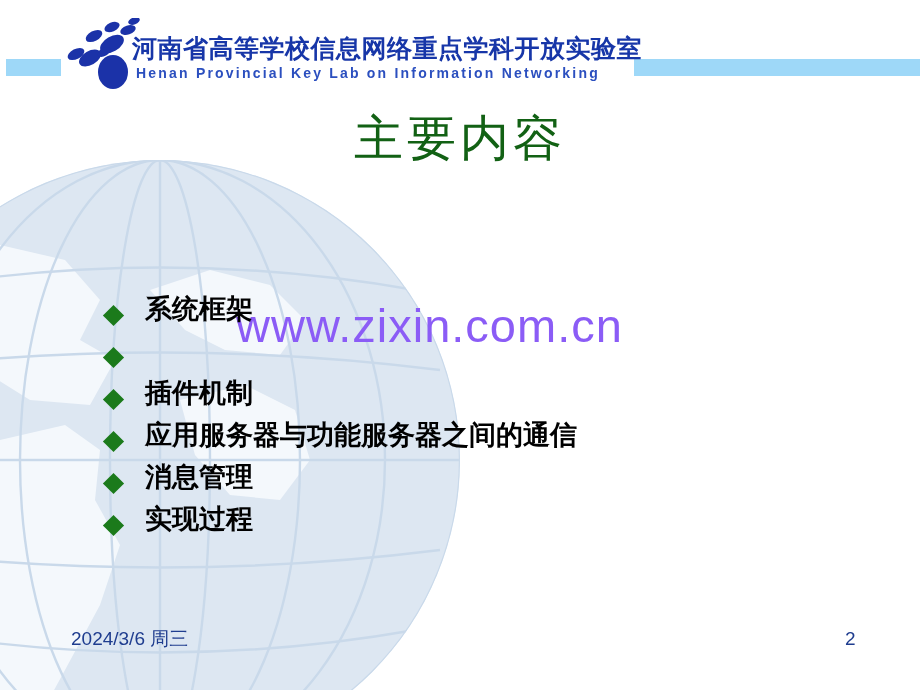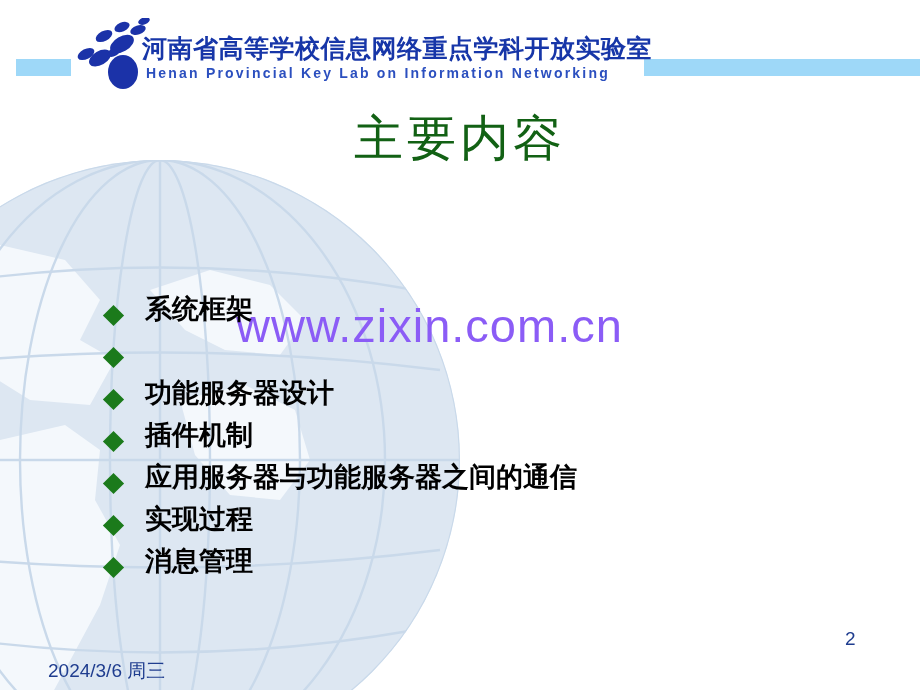--- a/index.html
+++ b/index.html
@@ -25,21 +25,21 @@
     width: 620px;
     height: 620px;
     pointer-events: none;
     z-index: 0;
   }
   .globe-layer svg { display: block; width: 100%; height: 100%; }
 
   
   .header {
     position: absolute;
-    left: 16px; top: 0;
+    left: 6px; top: 0;
     width: 796px;
     height: 100px;
     z-index: 3;
   }
   .rule-left {
     position: absolute;
     left: 0px;
     top: 59px;
     width: 55px;
     height: 17px;
@@ -145,29 +145,28 @@
     font-size: 27px;
     font-weight: bold;
     color: #000000;
     white-space: nowrap;
     line-height: 1;
   }
 
   
   .footer-date {
     position: absolute;
-    left: 48px;
+    left: 71px;
     top: 629px;
     font-family: "Liberation Sans", "DejaVu Sans", sans-serif;
     font-size: 19px;
     color: #1f3d8f;
     white-space: nowrap;
     z-index: 5;
     line-height: 1;
-    margin-top: 32px;
   }
   .footer-page {
     position: absolute;
     left: 845px;
     top: 629px;
     font-family: "Liberation Sans", "DejaVu Sans", sans-serif;
     font-size: 19px;
     color: #1f3d8f;
     z-index: 5;
     line-height: 1;
@@ -246,36 +245,32 @@
   <div class="bullets">
     <div class="bullet-row">
       <span class="diamond"></span>
       <span class="bullet-text">系统框架</span>
     </div>
     <div class="bullet-row">
       <span class="diamond"></span>
     </div>
     <div class="bullet-row">
       <span class="diamond"></span>
-      <span class="bullet-text">功能服务器设计</span>
-    </div>
-    <div class="bullet-row">
-      <span class="diamond"></span>
       <span class="bullet-text">插件机制</span>
     </div>
     <div class="bullet-row">
       <span class="diamond"></span>
       <span class="bullet-text">应用服务器与功能服务器之间的通信</span>
     </div>
     <div class="bullet-row">
       <span class="diamond"></span>
+      <span class="bullet-text">消息管理</span>
+    </div>
+    <div class="bullet-row">
+      <span class="diamond"></span>
       <span class="bullet-text">实现过程</span>
-    </div>
-    <div class="bullet-row">
-      <span class="diamond"></span>
-      <span class="bullet-text">消息管理</span>
     </div>
   </div>
 
   <div class="footer-date">2024/3/6 周三</div>
   <div class="footer-page">2</div>
 
 </div>
 
 </body></html>

